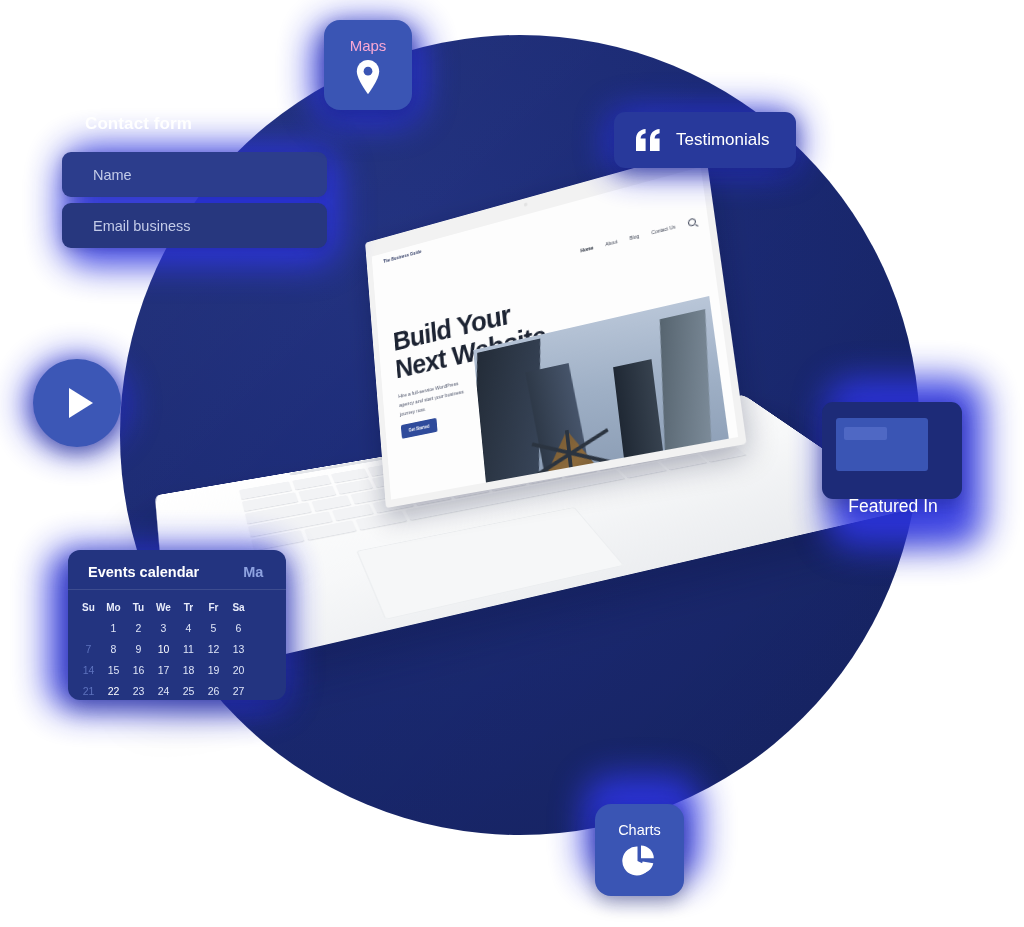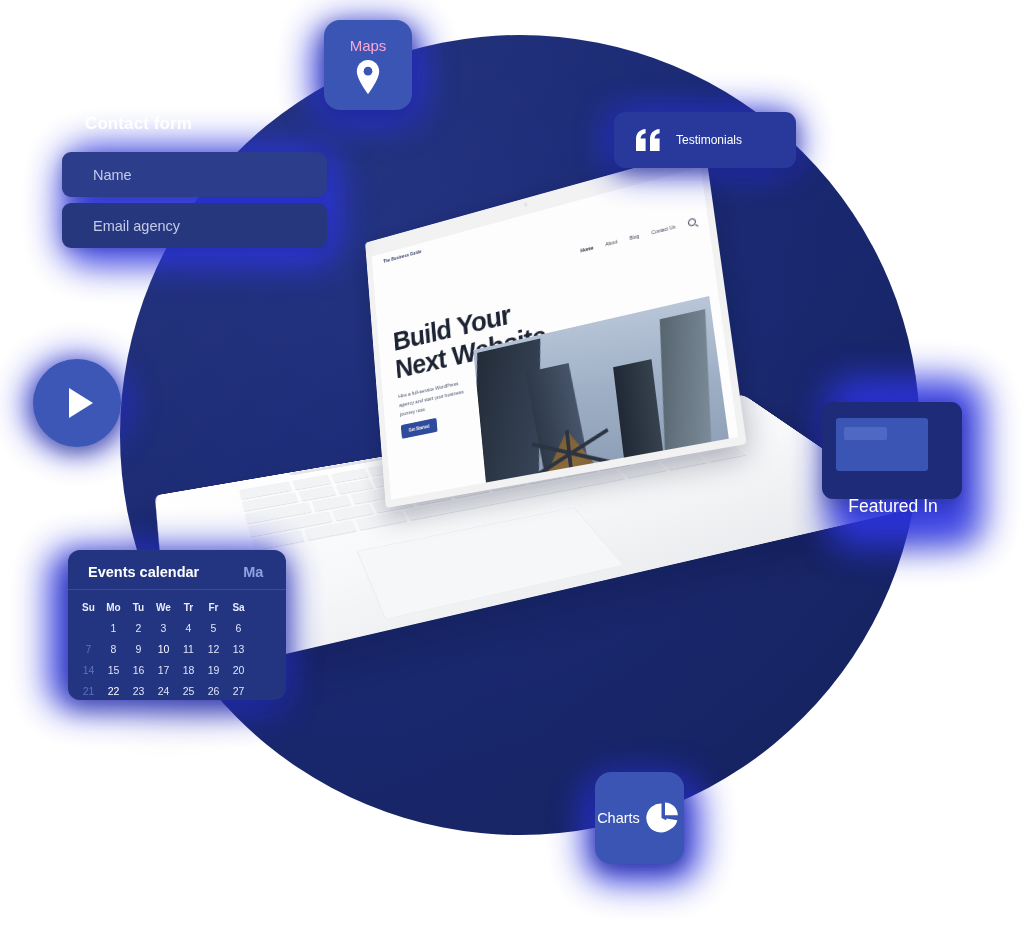--- a/index.html
+++ b/index.html
@@ -56,21 +56,21 @@
   }
   #maps-card .lbl{color:#f9a8d4;font-size:15px;}
 
   
   #testi-glow{left:608px;top:110px;width:190px;height:62px;border-radius:20px;}
   #testimonials-card{
     left:614px;top:112px;width:182px;height:56px;border-radius:11px;background:#28399b;
     display:flex;align-items:center;gap:14px;padding-left:22px;box-sizing:border-box;
     box-shadow:0 6px 18px rgba(10,18,60,.32);
   }
-  #testimonials-card .lbl{color:#fff;font-size:12px;}
+  #testimonials-card .lbl{color:#fff;font-size:17px;}
 
   
   #play-glow{left:27px;top:358px;width:100px;height:92px;border-radius:50%;}
   #play-button{
     left:33px;top:359px;width:88px;height:88px;border-radius:50%;background:#3c57b6;
     display:flex;align-items:center;justify-content:center;
     box-shadow:0 6px 20px rgba(10,18,60,.34);
   }
   .tri{width:0;height:0;border-left:24px solid #fff;border-top:15px solid transparent;
        border-bottom:15px solid transparent;margin-left:7px;}
@@ -85,22 +85,22 @@
     position:absolute;left:14px;top:16px;width:92px;height:53px;border-radius:3px;background:#3a55b4;
   }
   #featured-bar{position:absolute;left:8px;top:9px;width:43px;height:13px;border-radius:2px;background:#4f68c4;}
   #featured-label{
     position:absolute;left:834px;top:496px;width:118px;text-align:center;color:#fff;font-size:17.5px;
   }
 
   
   #charts-glow{left:584px;top:775px;width:116px;height:108px;border-radius:28px;}
   #charts-card{
-    left:595px;top:772px;width:89px;height:92px;border-radius:16px;background:#3a55b4;
-    display:flex;flex-direction:row;align-items:center;justify-content:center;gap:6px;
+    left:595px;top:804px;width:89px;height:92px;border-radius:16px;background:#3a55b4;
+    display:flex;flex-direction:column;align-items:center;justify-content:center;gap:6px;
     box-shadow:0 6px 18px rgba(10,18,60,.35);
   }
   #charts-card .lbl{color:#fff;font-size:14.5px;}
 
   
   #calendar-glow{left:48px;top:548px;width:240px;height:162px;border-radius:26px;}
   #calendar-card{
     left:68px;top:550px;width:218px;height:150px;border-radius:12px;background:#233480;
     overflow:hidden;box-shadow:0 8px 22px rgba(10,18,60,.32);
   }
@@ -312,21 +312,21 @@
             <div class="beam l"></div>
             <div class="beam v"></div>
         </div>
       </div>
     </div>
   </div>
 
   <div class="glow" id="contact-form-glow"></div>
   <div id="contact-form-label">Contact form</div>
   <div class="field" id="field-name">Name</div>
-  <div class="field" id="field-email">Email agency</div>
+  <div class="field" id="field-email">Email business</div>
 
   <div class="glow" id="maps-glow"></div>
   <div class="card" id="maps-card">
     <span class="lbl">Maps</span>
     <svg width="30" height="34" viewBox="0 0 24 28">
       <path d="M12 0C6.9 0 2.8 4.1 2.8 9.2 2.8 16.2 12 28 12 28s9.2-11.8 9.2-18.8C21.2 4.1 17.1 0 12 0z" fill="#ffffff"></path>
       <circle cx="12" cy="9.2" r="3.6" fill="#3a55b4"></circle>
     </svg>
   </div>
 

